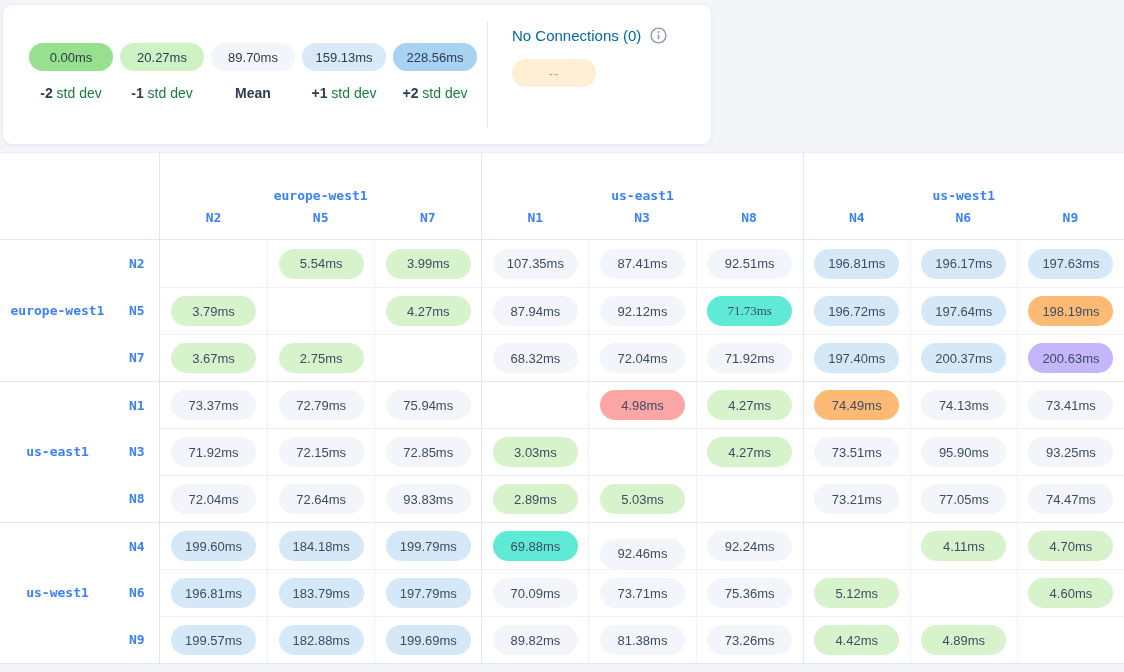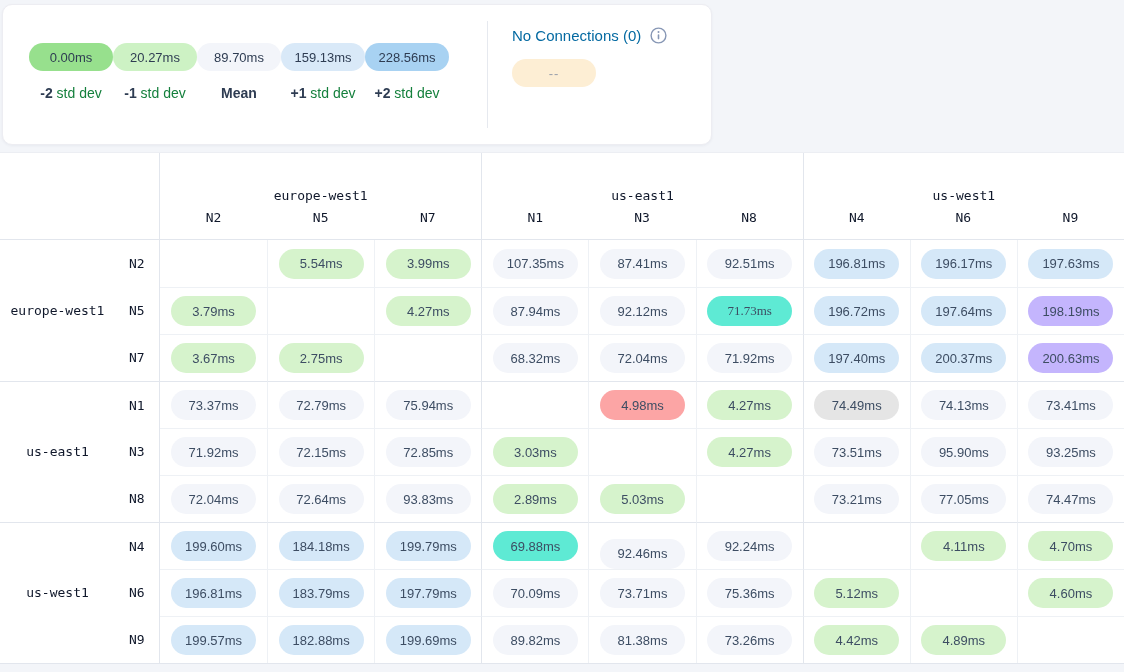--- a/index.html
+++ b/index.html
@@ -26,21 +26,21 @@
   .right-sec { flex:1; padding:22px 0 0 24px; }
 
   .sec-title-row { display:flex; align-items:center; gap:9px; }
   .std-title {
     font-size:11px; font-weight:bold; letter-spacing:1.6px;
     color:#33415c;
   }
   .noconn-title { font-size:15px; color:#0369a1; }
   .info-icon { display:inline-flex; flex:none; }
 
-  .legend-cols { display:flex; margin-top:16px; }
+  .legend-cols { display:flex; gap:7px; margin-top:16px; }
   .legend-col { width:84px; display:flex; flex-direction:column; align-items:center; }
   .legend-pill {
     width:100%; height:28px; border-radius:14px;
     display:flex; align-items:center; justify-content:center;
     font-size:13px; color:#2e3c52;
   }
   .legend-label { margin-top:14px; font-size:14px; white-space:nowrap; }
   .legend-label .lb { color:#2e3c52; font-weight:bold; }
   .legend-label .lm { color:#15803d; }
 
@@ -54,21 +54,21 @@
   .matrix {
     position:absolute; left:0; top:152px; width:1124px;
     background:#ffffff;
     border-top:1px solid #eceef3;
     border-bottom:1px solid #e2e6ed;
     display:grid;
     grid-template-columns:160px repeat(9, 1fr);
   }
   .mono-b {
     font-family:"DejaVu Sans Mono", monospace;
-    font-weight:normal; font-size:13px; color:#0f172a;
+    font-weight:bold; font-size:13px; color:#3b82f6;
   }
   .hd-corner1 { height:57px; border-right:1px solid #e2e6ed; }
   .hd-corner2 { height:30px; border-right:1px solid #e2e6ed; border-bottom:1px solid #e2e6ed; }
   .hd-region {
     height:57px; display:flex; align-items:flex-end; justify-content:center;
     padding-bottom:7px;
   }
   .hd-node {
     height:30px; display:flex; align-items:flex-start; justify-content:center;
     border-bottom:1px solid #e2e6ed;
@@ -200,21 +200,21 @@
     <div class="cell cb-l rb-t">
       <div class="pill" style="background: #5eead4; font-family: Liberation Serif, serif;">71.73ms</div>
     </div>
     <div class="cell gb-l rb-t">
       <div class="pill" style="background: rgb(213, 232, 248);">196.72ms</div>
     </div>
     <div class="cell cb-l rb-t">
       <div class="pill" style="background: rgb(213, 232, 248);">197.64ms</div>
     </div>
     <div class="cell cb-l rb-t">
-      <div class="pill" style="background: #c4b5fd; text-align: right;">198.19ms</div>
+      <div class="pill" style="background: #fdba74; text-align: right;">198.19ms</div>
     </div>
     <div class="row-head mono-b">
       <span class="region"></span>
       <span class="node">N7</span>
     </div>
     <div class="cell rb-t">
       <div class="pill" style="background: rgb(214, 243, 204);">3.67ms</div>
     </div>
     <div class="cell cb-l rb-t">
       <div class="pill" style="background: rgb(214, 243, 204);">2.75ms</div>
@@ -252,21 +252,21 @@
       <div class="pill" style="background: rgb(243, 245, 250);">75.94ms</div>
     </div>
     <div class="cell gb-l gb-t"></div>
     <div class="cell cb-l gb-t">
       <div class="pill" style="background: #fca5a5;">4.98ms</div>
     </div>
     <div class="cell cb-l gb-t">
       <div class="pill" style="background: rgb(214, 243, 204);">4.27ms</div>
     </div>
     <div class="cell gb-l gb-t">
-      <div class="pill" style="background: #e5e5e5; text-align: center;">74.49ms</div>
+      <div class="pill" style="background: #fdba74; text-align: center;">74.49ms</div>
     </div>
     <div class="cell cb-l gb-t">
       <div class="pill" style="background: rgb(243, 245, 250);">74.13ms</div>
     </div>
     <div class="cell cb-l gb-t">
       <div class="pill" style="background: rgb(243, 245, 250);">73.41ms</div>
     </div>
     <div class="row-head mono-b">
       <span class="region">us-east1</span>
       <span class="node">N3</span>

